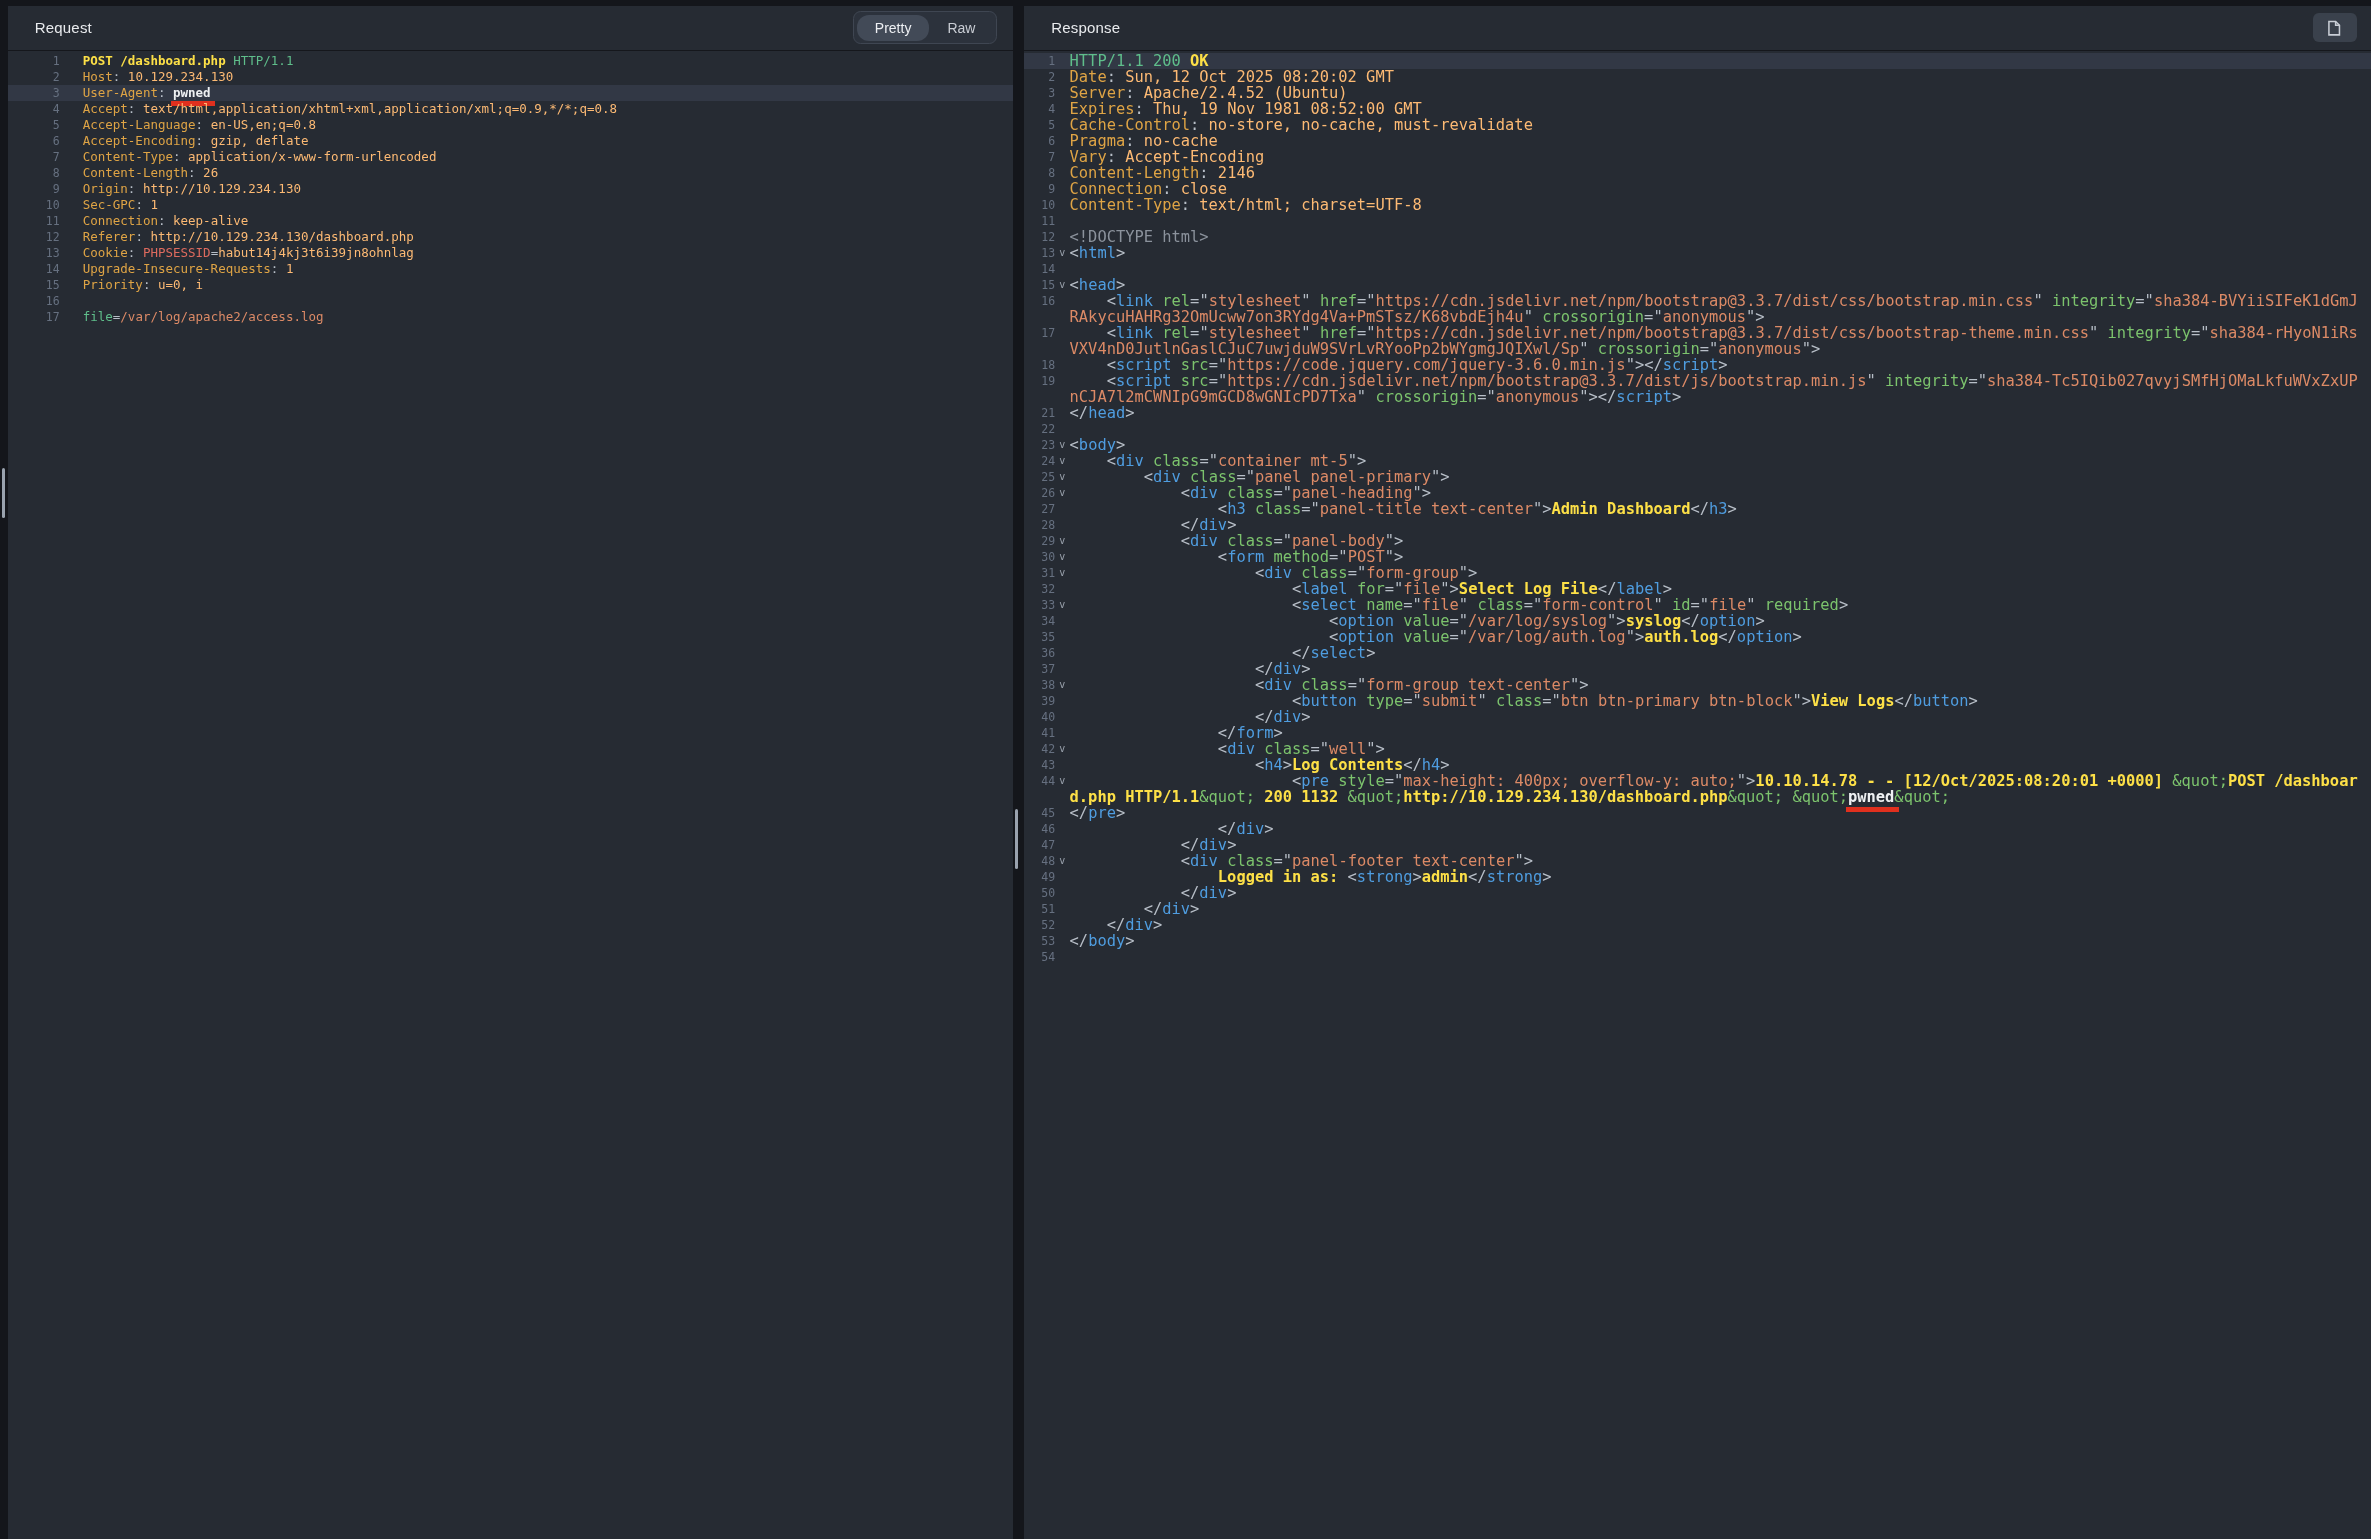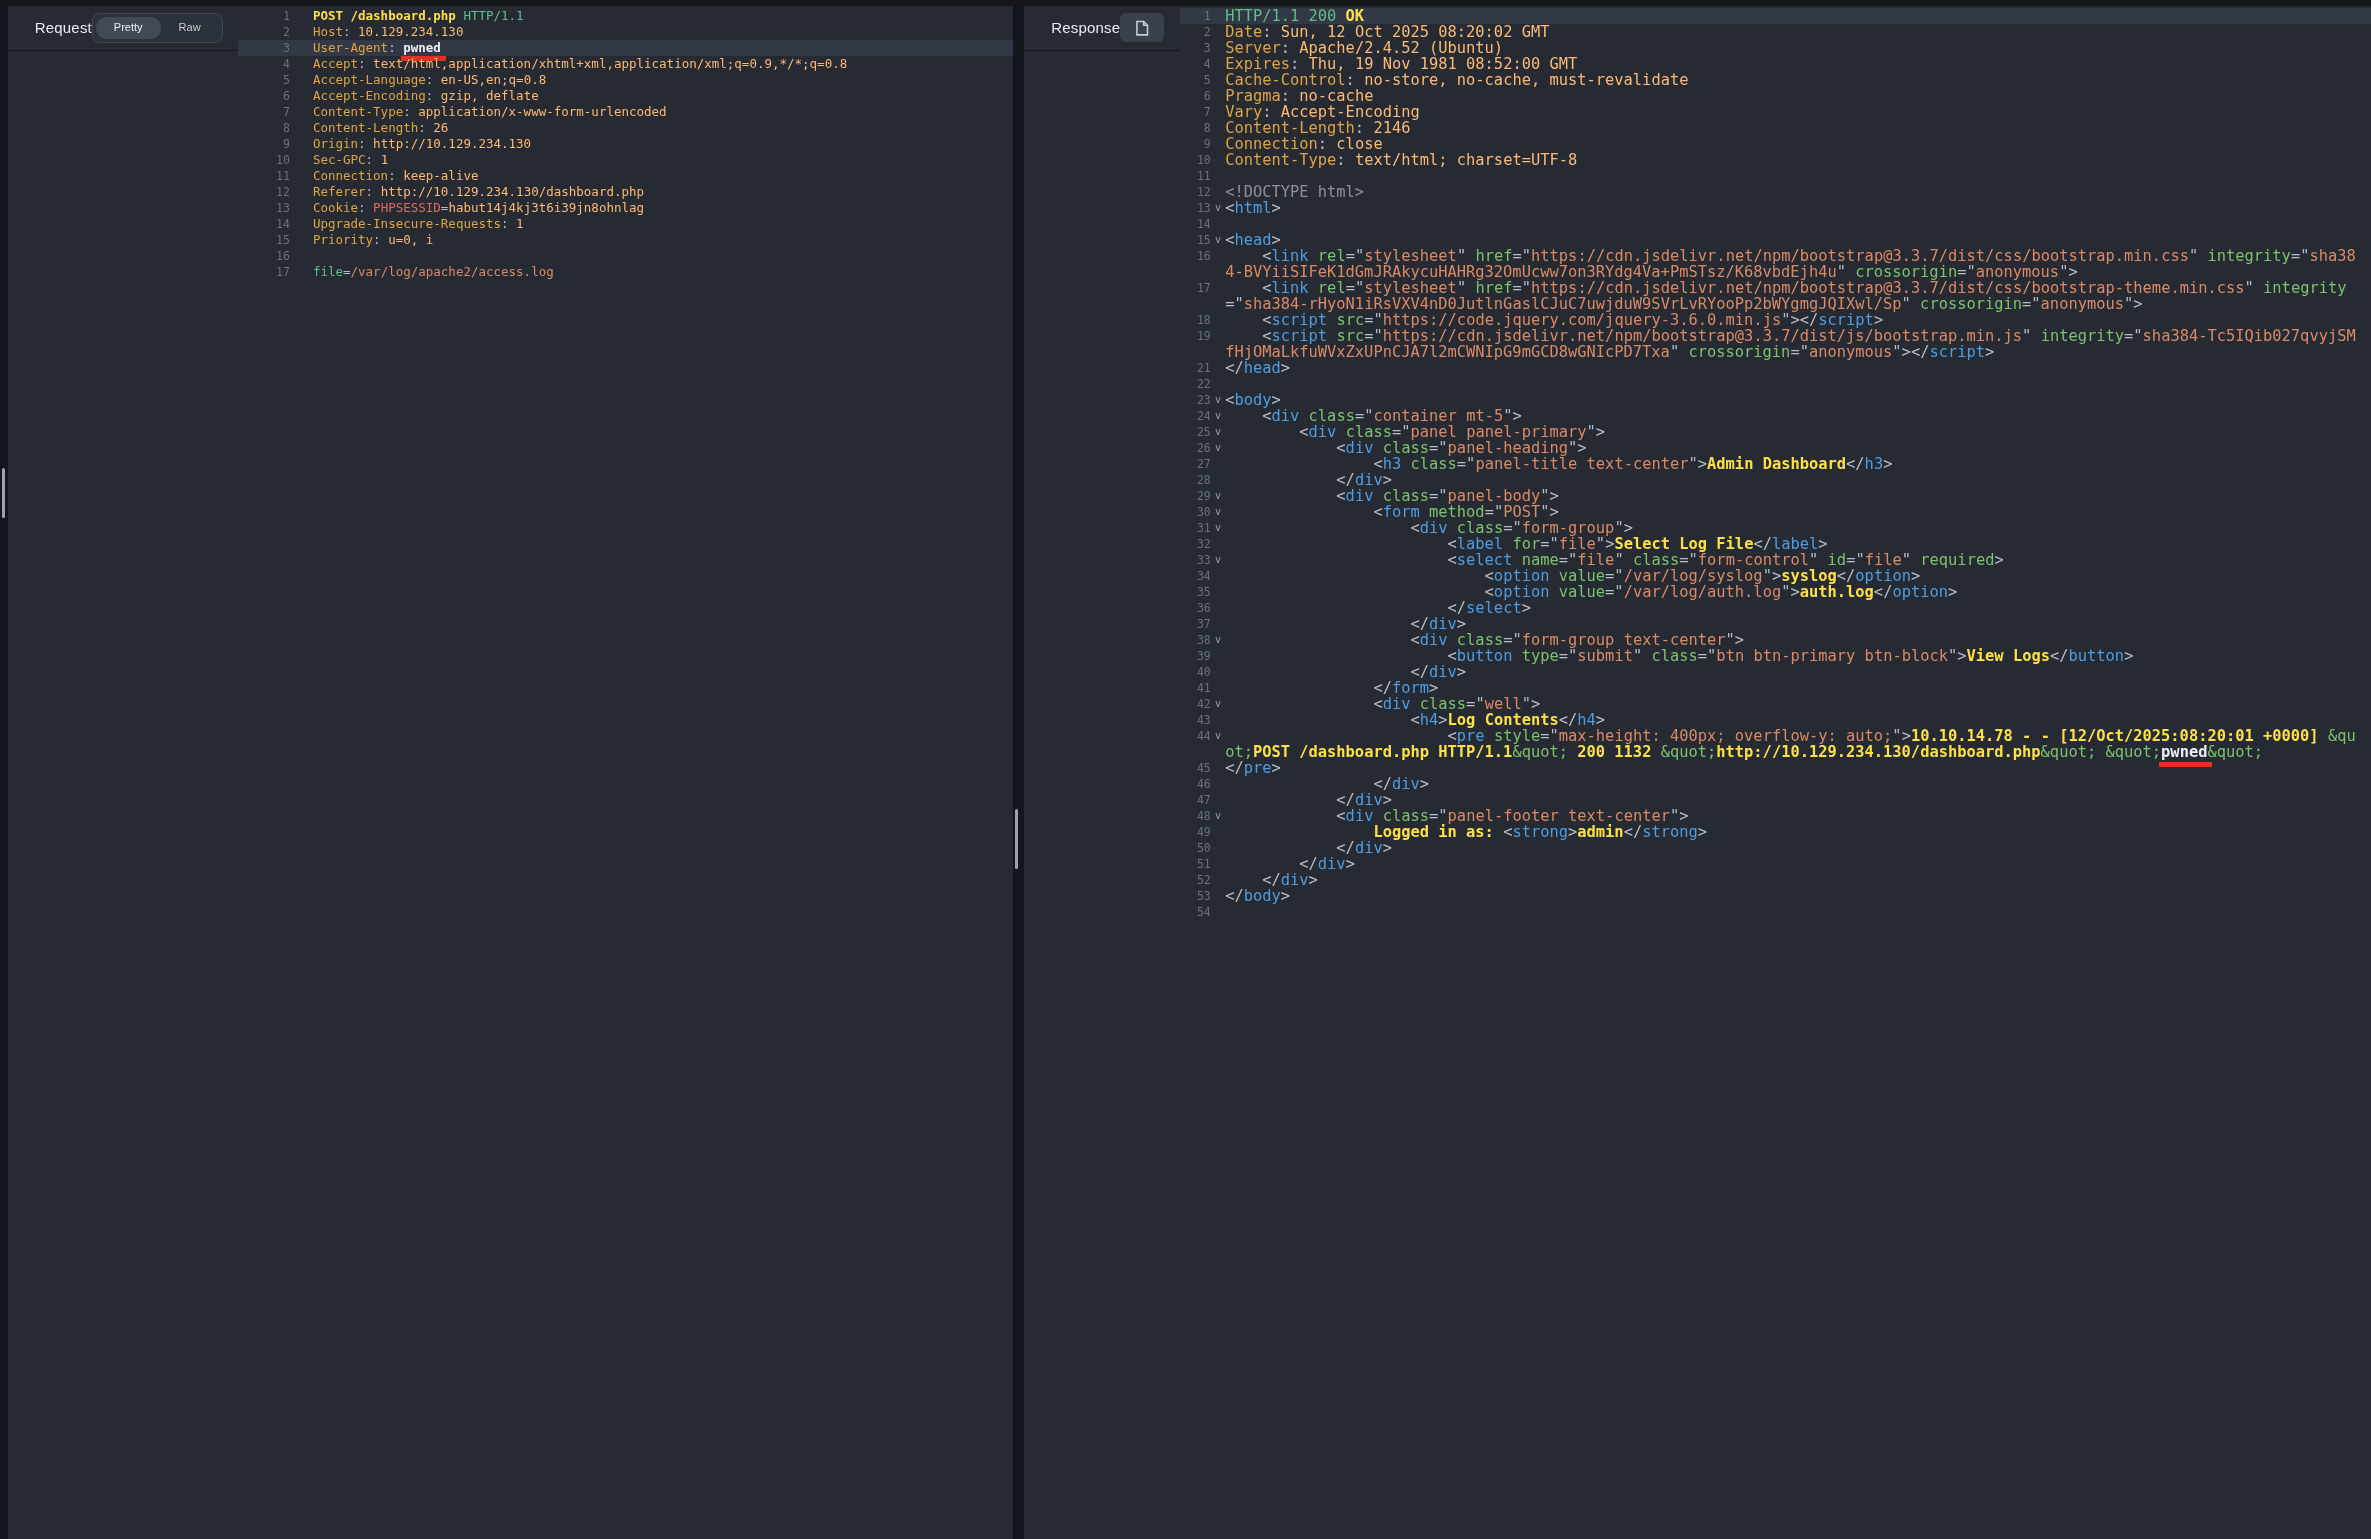--- a/index.html
+++ b/index.html
@@ -2,30 +2,30 @@
 <html><head>
 <meta charset="utf-8">
 <style>
   html,body{margin:0;padding:0}
   body{
     width:2372px;height:1540px;box-sizing:border-box;position:relative;
     background:#14161b;overflow:hidden;
     display:flex;gap:11.5px;padding:5.8px 0 0 7.7px;
     font-family:"Liberation Sans",sans-serif;
   }
-  .panel{background:#262b33;display:flex;flex-direction:row;height:100%;min-width:0}
+  .panel{background:#262b33;display:flex;flex-direction:column;height:100%;min-width:0}
   .panel.request{width:1005px;flex:none}
   .panel.response{flex:1}
   .panel-header{height:44px;flex:none;display:flex;align-items:center;
     padding:0 15.4px 0 27px;border-bottom:1.9px solid #15171c}
   .panel-title{font-size:15px;font-weight:500;color:#e9ebee;margin:0;letter-spacing:0.2px}
   
   .seg{margin-left:auto;display:flex;align-items:center;background:#2c323c;
     border:1px solid #3f4652;border-radius:7.7px;padding:2.9px}
-  .seg-btn{font-family:"Liberation Sans",sans-serif;font-size:11px;border:0;cursor:pointer;
+  .seg-btn{font-family:"Liberation Sans",sans-serif;font-size:14px;border:0;cursor:pointer;
     background:transparent;color:#c9cdd4;padding:5.8px 18px;border-radius:12px;line-height:1}
   .seg-btn.active{background:#424a57;color:#eef0f3}
   
   .icon-btn{margin-left:auto;width:44px;height:29px;border:0;border-radius:5.8px;
     background:#3a414c;display:flex;align-items:center;justify-content:center;cursor:pointer}
   .icon-btn svg{display:block}
   
   .code{flex:1;overflow:hidden;padding-top:1.9px;font-family:"DejaVu Sans Mono",monospace}
   .code.req{font-size:12.5px}
   .code.resp{font-size:15.4px}

